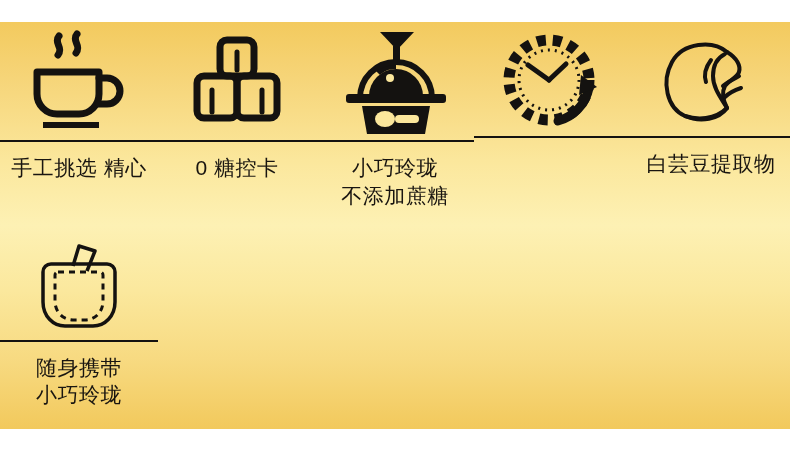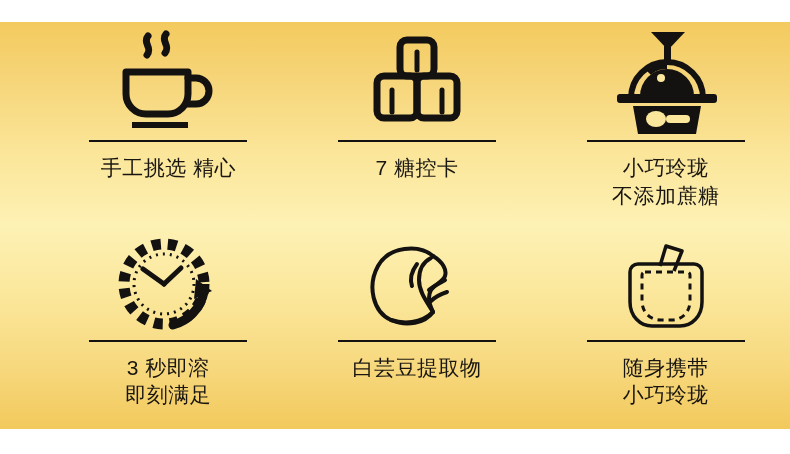--- a/index.html
+++ b/index.html
@@ -26,23 +26,22 @@
         #fbe79c 34%,
         #fdf1b4 50%,
         #fbe89d 66%,
         #f7d97f 84%,
         #f2c95c 100%);
   }
   .grid {
     position: absolute;
     inset: 0;
     display: grid;
-    grid-template-columns: repeat(3, 1fr);
+    grid-template-columns: repeat(5, 1fr);
     grid-template-rows: 1fr 1fr;
-    padding-left: 44px;
   }
   .cell {
     position: relative;
     display: flex;
     flex-direction: column;
     align-items: center;
     justify-content: flex-start;
   }
   .icon-wrap {
     height: 108px;
@@ -107,21 +106,21 @@
           </g>
           <g fill="none" stroke="#141210" stroke-width="5" stroke-linecap="round">
             <path d="M55 20v18"></path>
             <path d="M30 58v22"></path>
             <path d="M80 58v22"></path>
           </g>
         </svg>
       </div>
       <div class="divider"></div>
       <div class="caption">
-        <span class="ln">7 糖控卡</span>
+        <span class="ln">0 糖控卡</span>
       </div>
     </div>
 
     <div class="cell row1">
       <div class="icon-wrap">
         <svg width="110" height="104" viewBox="0 0 110 104">
           <g fill="#141210">
             <polygon points="40,2 74,2 57,20"></polygon>
             <rect x="53" y="16" width="7" height="18"></rect>
             <path d="M56 32c-10 0 -16 3 -21 8l5 5c4 -4 9 -6 16 -6z"></path>
@@ -155,24 +154,20 @@
           </g>
           <g stroke="#141210" stroke-width="5" stroke-linecap="round" fill="none">
             <path d="M48 47L27 32"></path>
             <path d="M48 47L65 31"></path>
           </g>
           <path d="M57 88a43 43 0 0 0 31 -33" fill="none" stroke="#141210" stroke-width="9" stroke-linecap="round"></path>
           <polygon points="80,42 96,54 78,62" fill="#141210"></polygon>
         </svg>
       </div>
       <div class="divider"></div>
-      <div class="caption">
-        <span class="ln">3 秒即溶</span>
-        <span class="ln">即刻满足</span>
-      </div>
     </div>
 
     <div class="cell row2">
       <div class="icon-wrap">
         <svg width="112" height="92" viewBox="0 0 112 92">
           <g fill="none" stroke="#141210" stroke-width="4" stroke-linecap="round" stroke-linejoin="round">
             <path d="M72 16C58 4 28 6 17 26 6 46 12 72 30 80c16 7 34 3 42 -8"></path>
             <path d="M72 16c10 6 14 14 12 20 -2 6 -10 8 -14 14 -4 7 -1 16 2 22 -12 12 -30 12 -42 8"></path>
             <path d="M70 18c-8 4 -12 12 -12 22 0 12 8 22 14 32"></path>
             <path d="M84 40c-6 4 -12 6 -16 10"></path>

